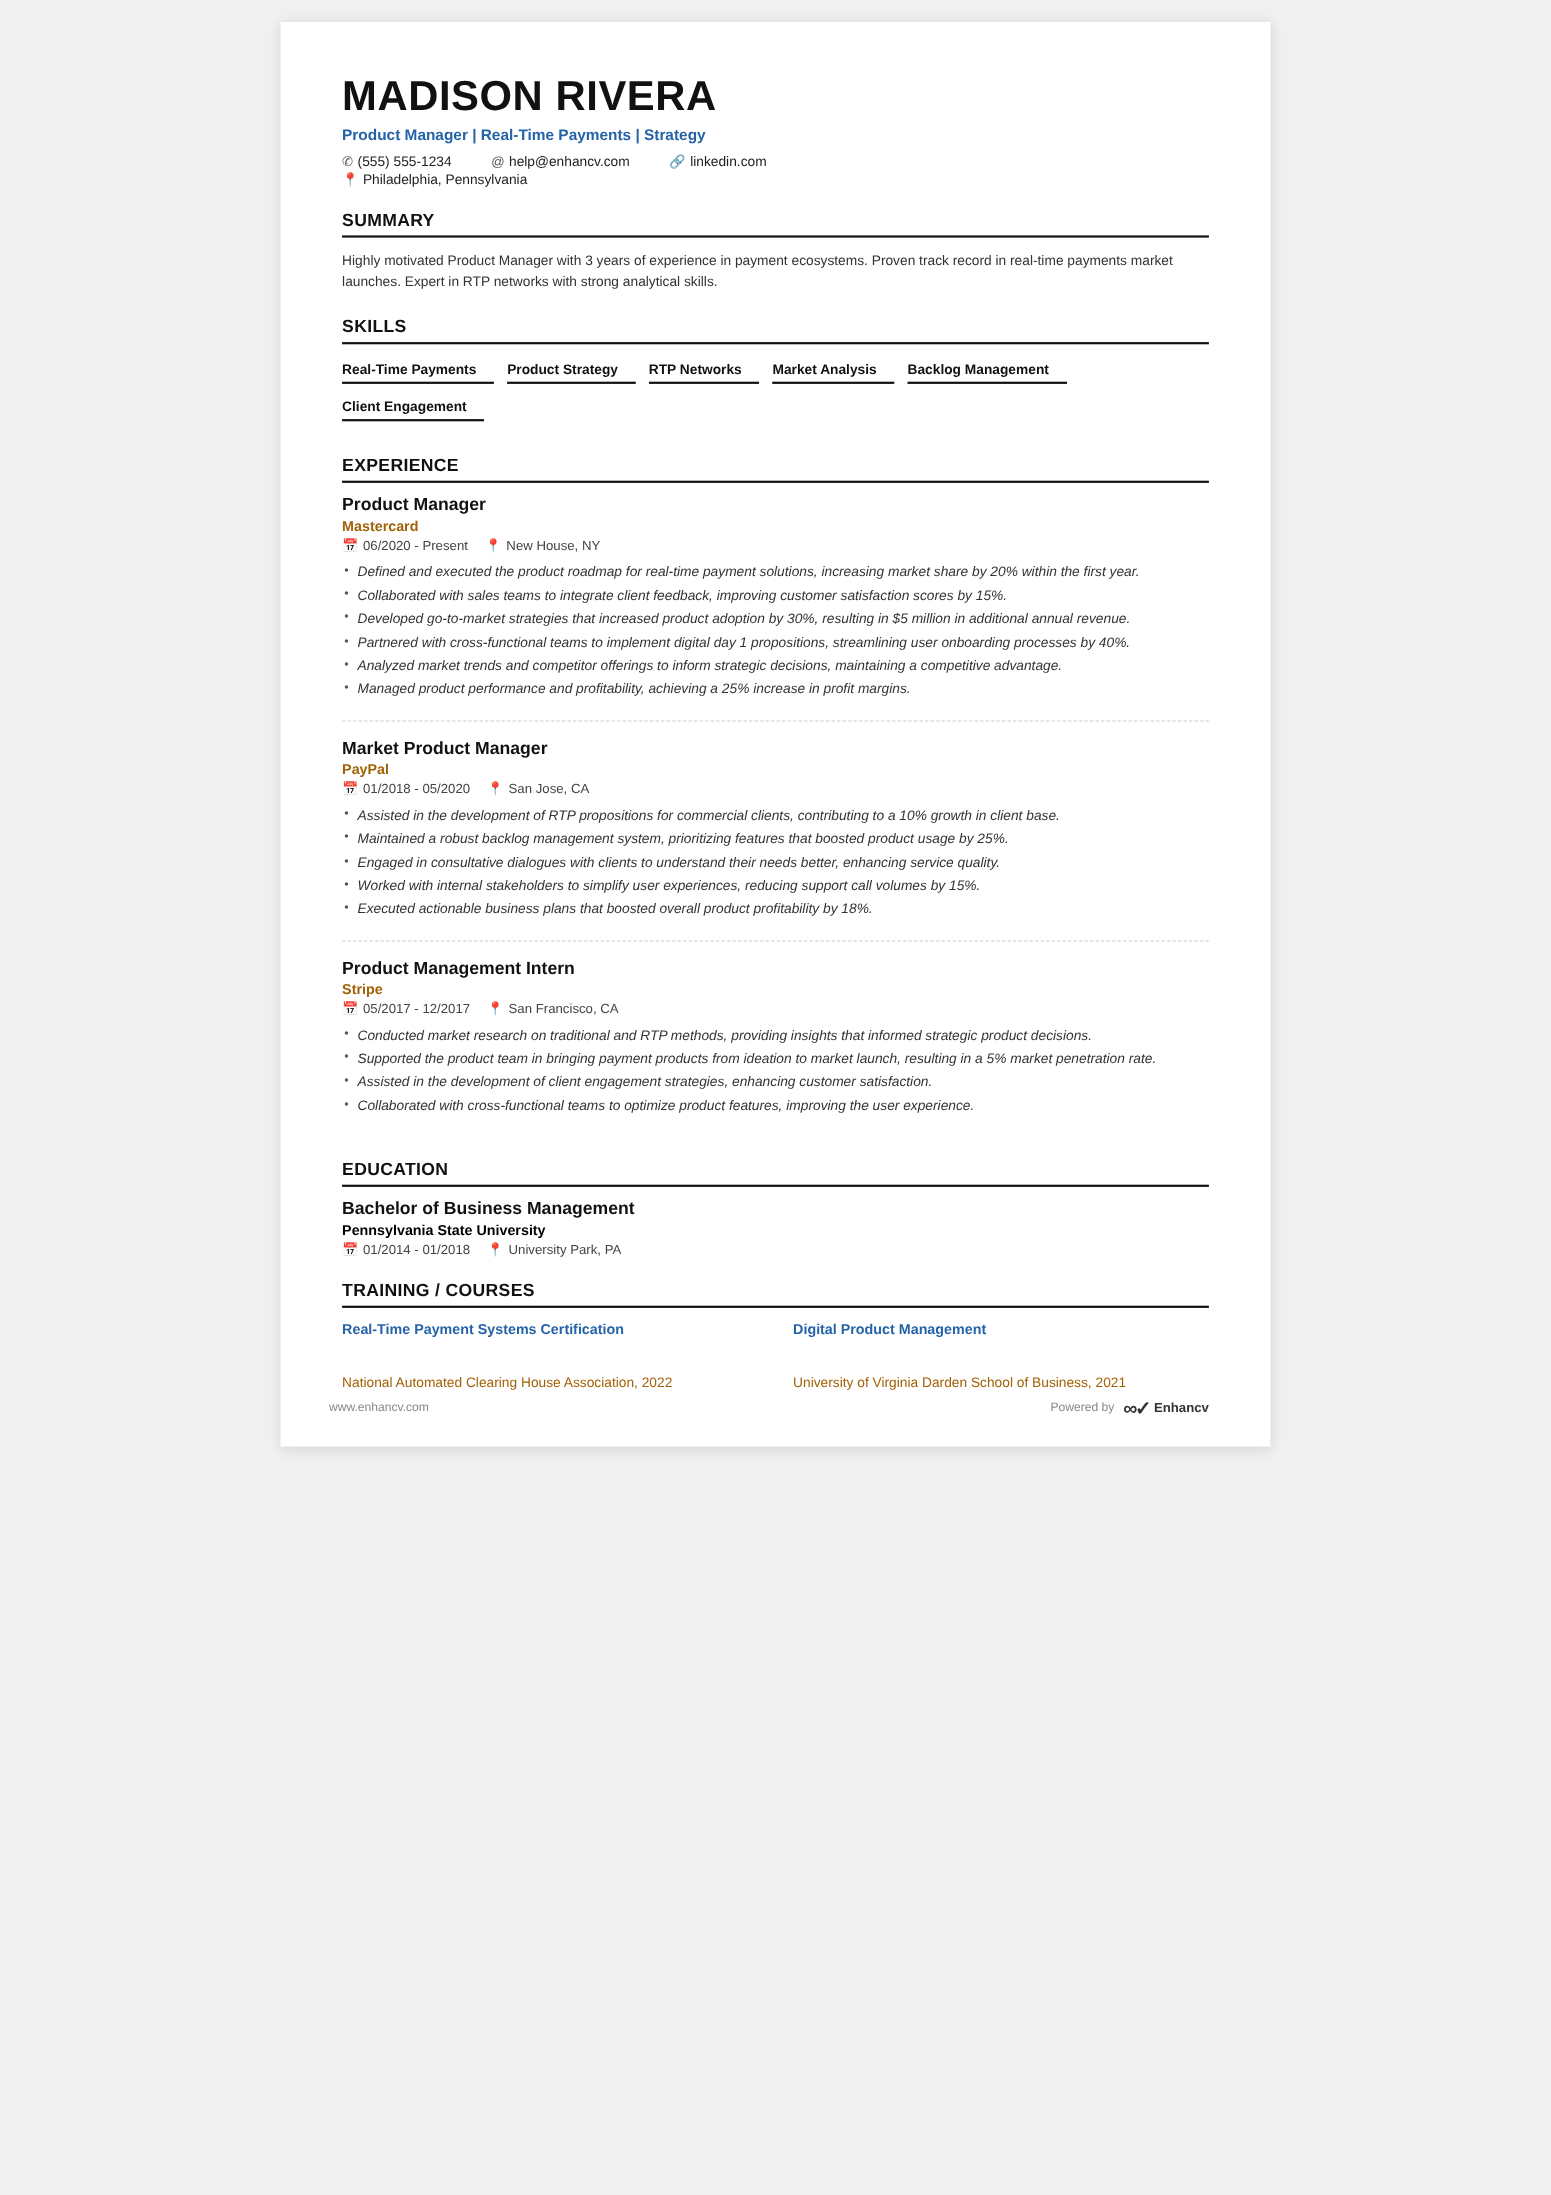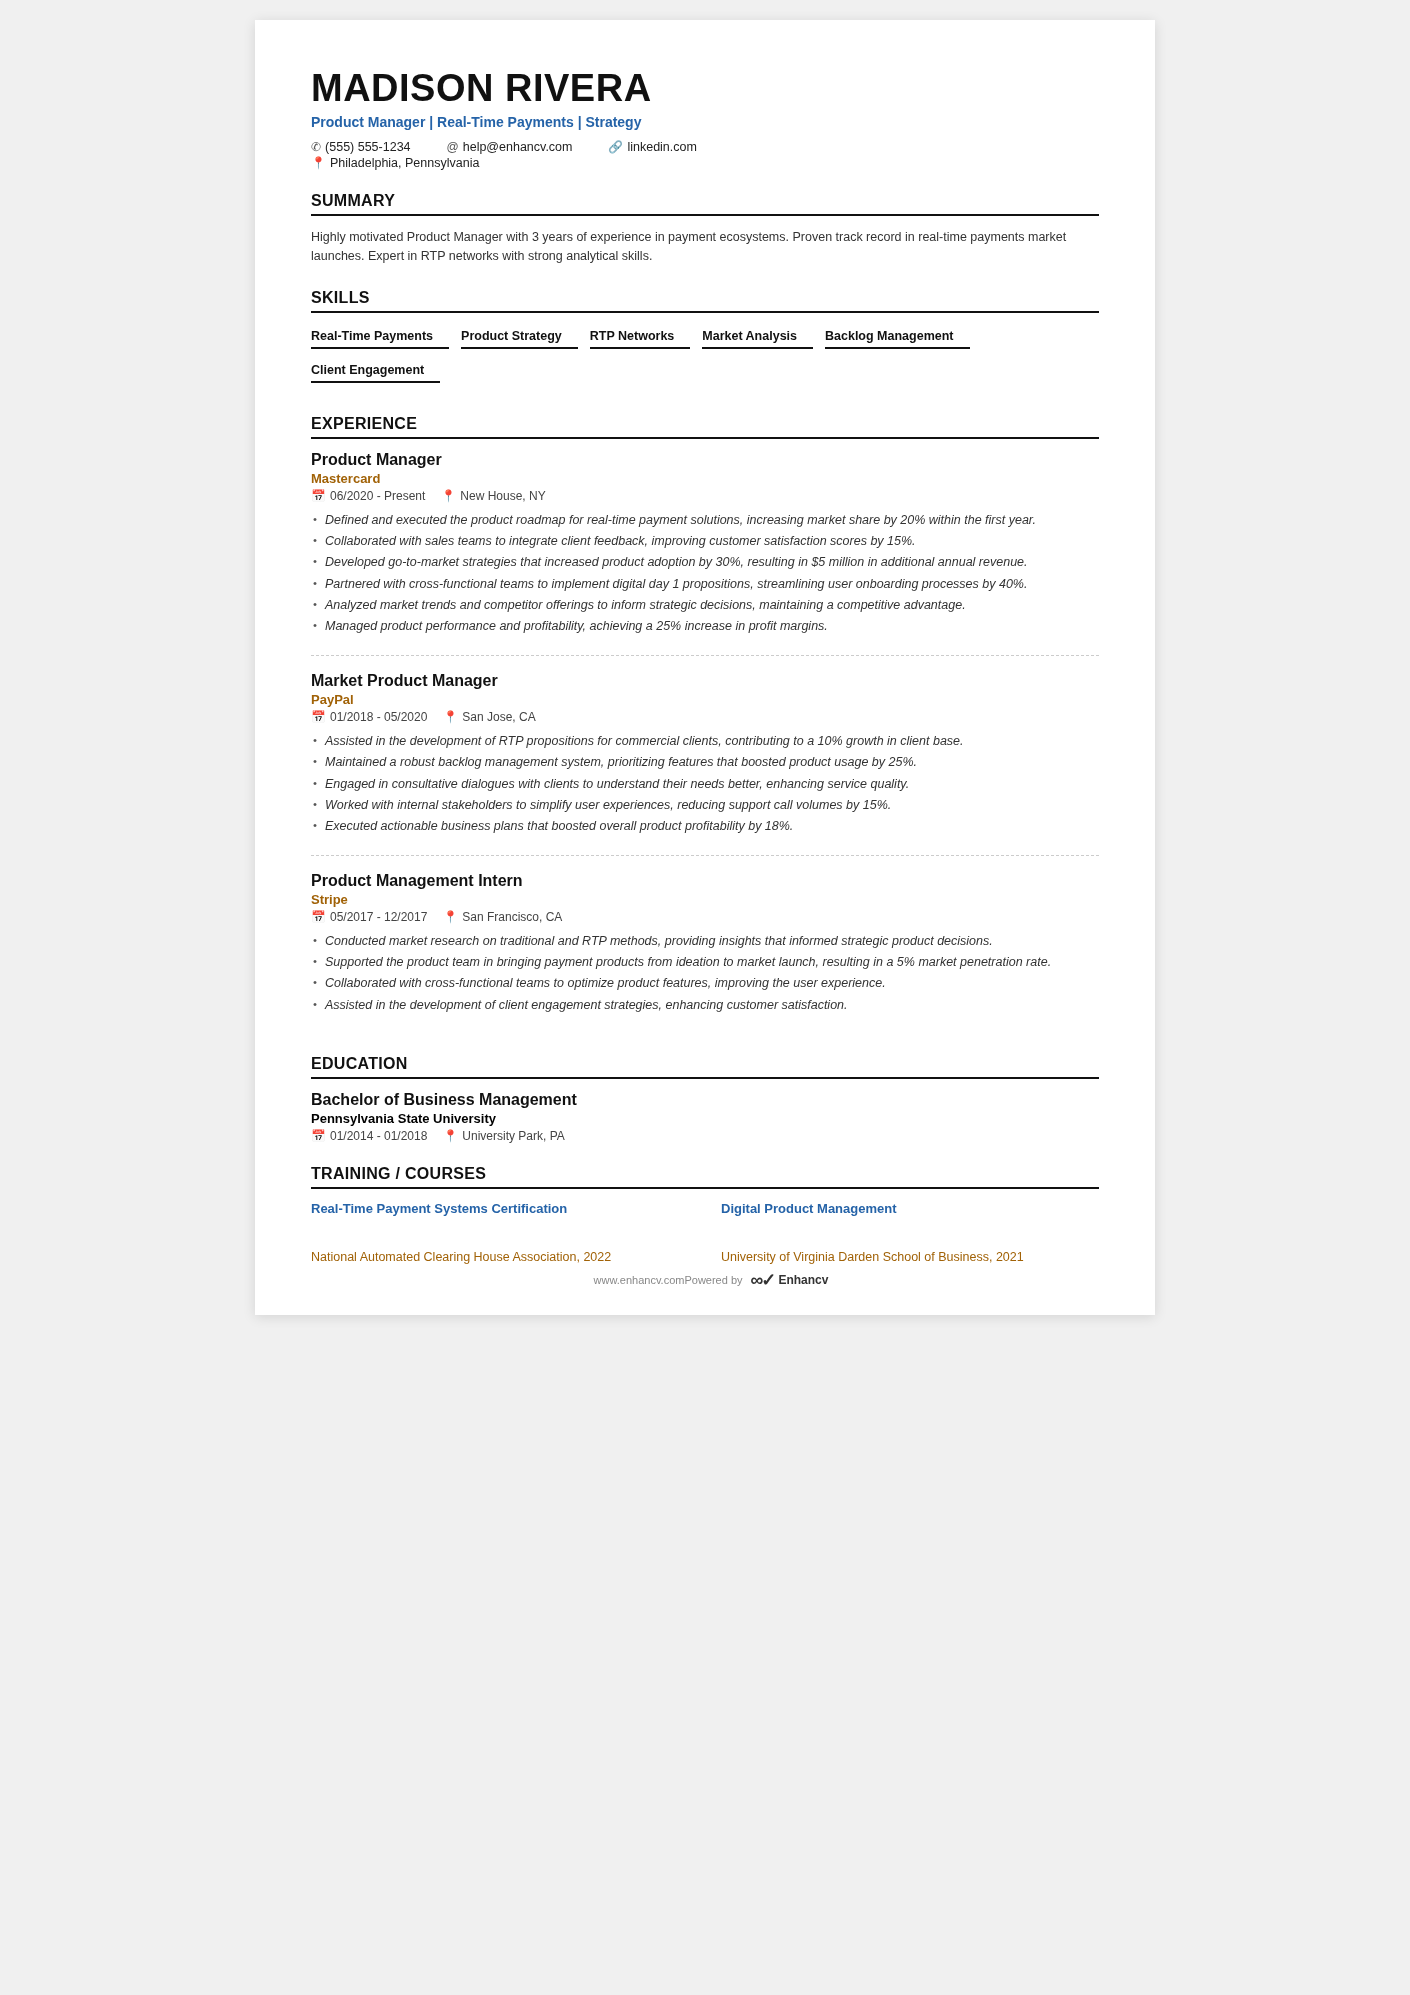--- a/index.html
+++ b/index.html
@@ -166,24 +166,24 @@
     }
     .training-item-desc {
       font-size: 12.5px;
       color: #a16207;
       line-height: 1.5;
       margin-top: 32px;
     }
     .footer {
       position: absolute;
       bottom: 24px;
-      left: 68px;
+      left: 44px;
       right: 56px;
       display: flex;
-      justify-content: center;
+      justify-content: space-between;
       align-items: center;
       font-size: 11px;
       color: #888;
     }
     .footer-brand {
       display: flex;
       align-items: center;
       gap: 8px;
     }
     .enhancv-logo {
@@ -304,22 +304,22 @@
           <span>05/2017 - 12/2017</span>
         </div>
         <div class="job-meta-item">
           <span>📍</span>
           <span>San Francisco, CA</span>
         </div>
       </div>
       <ul class="bullet-list">
         <li>Conducted market research on traditional and RTP methods, providing insights that informed strategic product decisions.</li>
         <li>Supported the product team in bringing payment products from ideation to market launch, resulting in a 5% market penetration rate.</li>
+        <li>Assisted in the development of client engagement strategies, enhancing customer satisfaction.</li>
         <li>Collaborated with cross-functional teams to optimize product features, improving the user experience.</li>
-        <li>Assisted in the development of client engagement strategies, enhancing customer satisfaction.</li>
       </ul>
     </div>
   </div>
 
   <div class="section">
     <div class="section-title">EDUCATION</div>
     <div>
       <div class="edu-degree">Bachelor of Business Management</div>
       <div class="edu-school">Pennsylvania State University</div>
       <div class="edu-meta">

